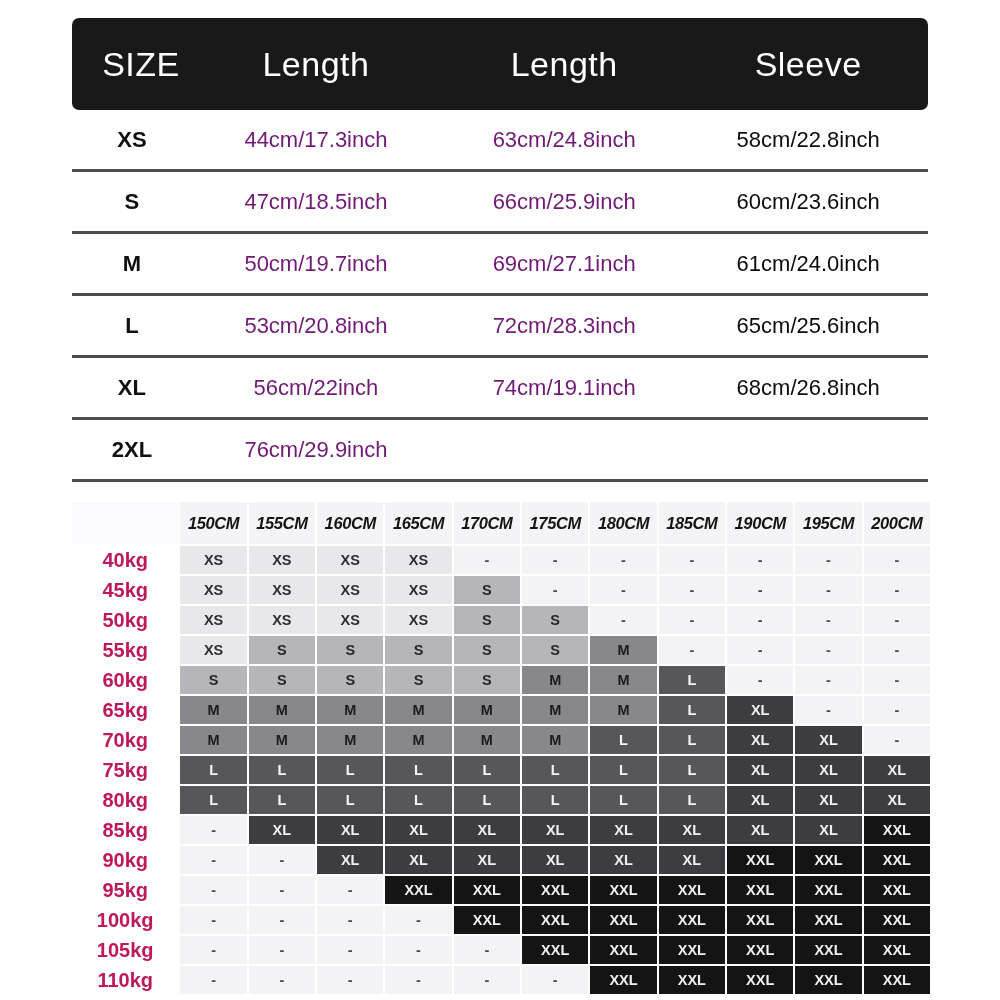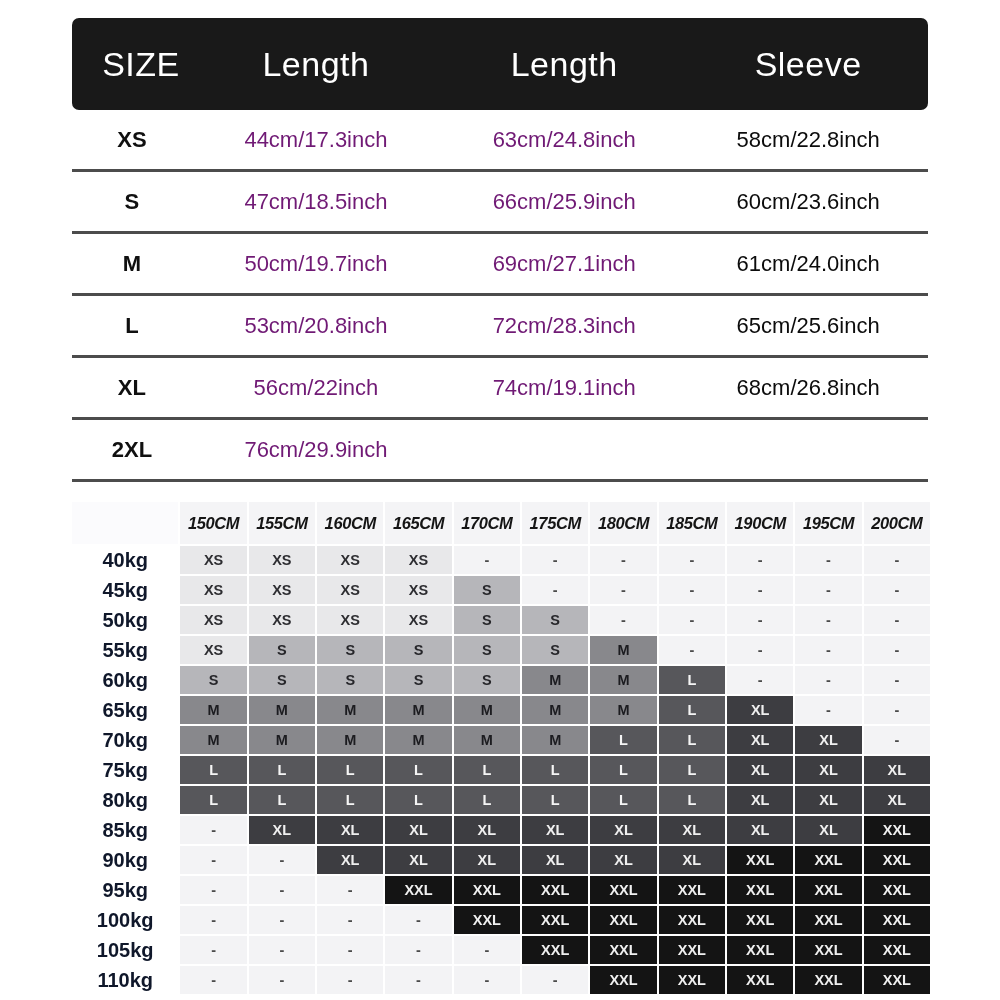--- a/index.html
+++ b/index.html
@@ -39,21 +39,21 @@
     display:flex;align-items:center;justify-content:center;
     box-sizing:border-box;white-space:nowrap;
   }
   .fit-head .fm-cell{height:42px;font-style:italic;}
   .fm-corner{background:#fbfbfd;}
   .fm-colhead{
     background:#f4f4f6;font-weight:bold;font-size:16.5px;
     color:#151515;letter-spacing:-.4px;
   }
   .fm-weight{
-    font-weight:bold;font-size:20px;color:#0f172a;
+    font-weight:bold;font-size:20px;color:#be185d;
     background:#ffffff;height:28px;
   }
   .fm-size{font-weight:bold;font-size:14.5px;height:28px;}
 </style>
 </head>
 <body>
 
 <div class="page">
 
   <div class="size-table">

